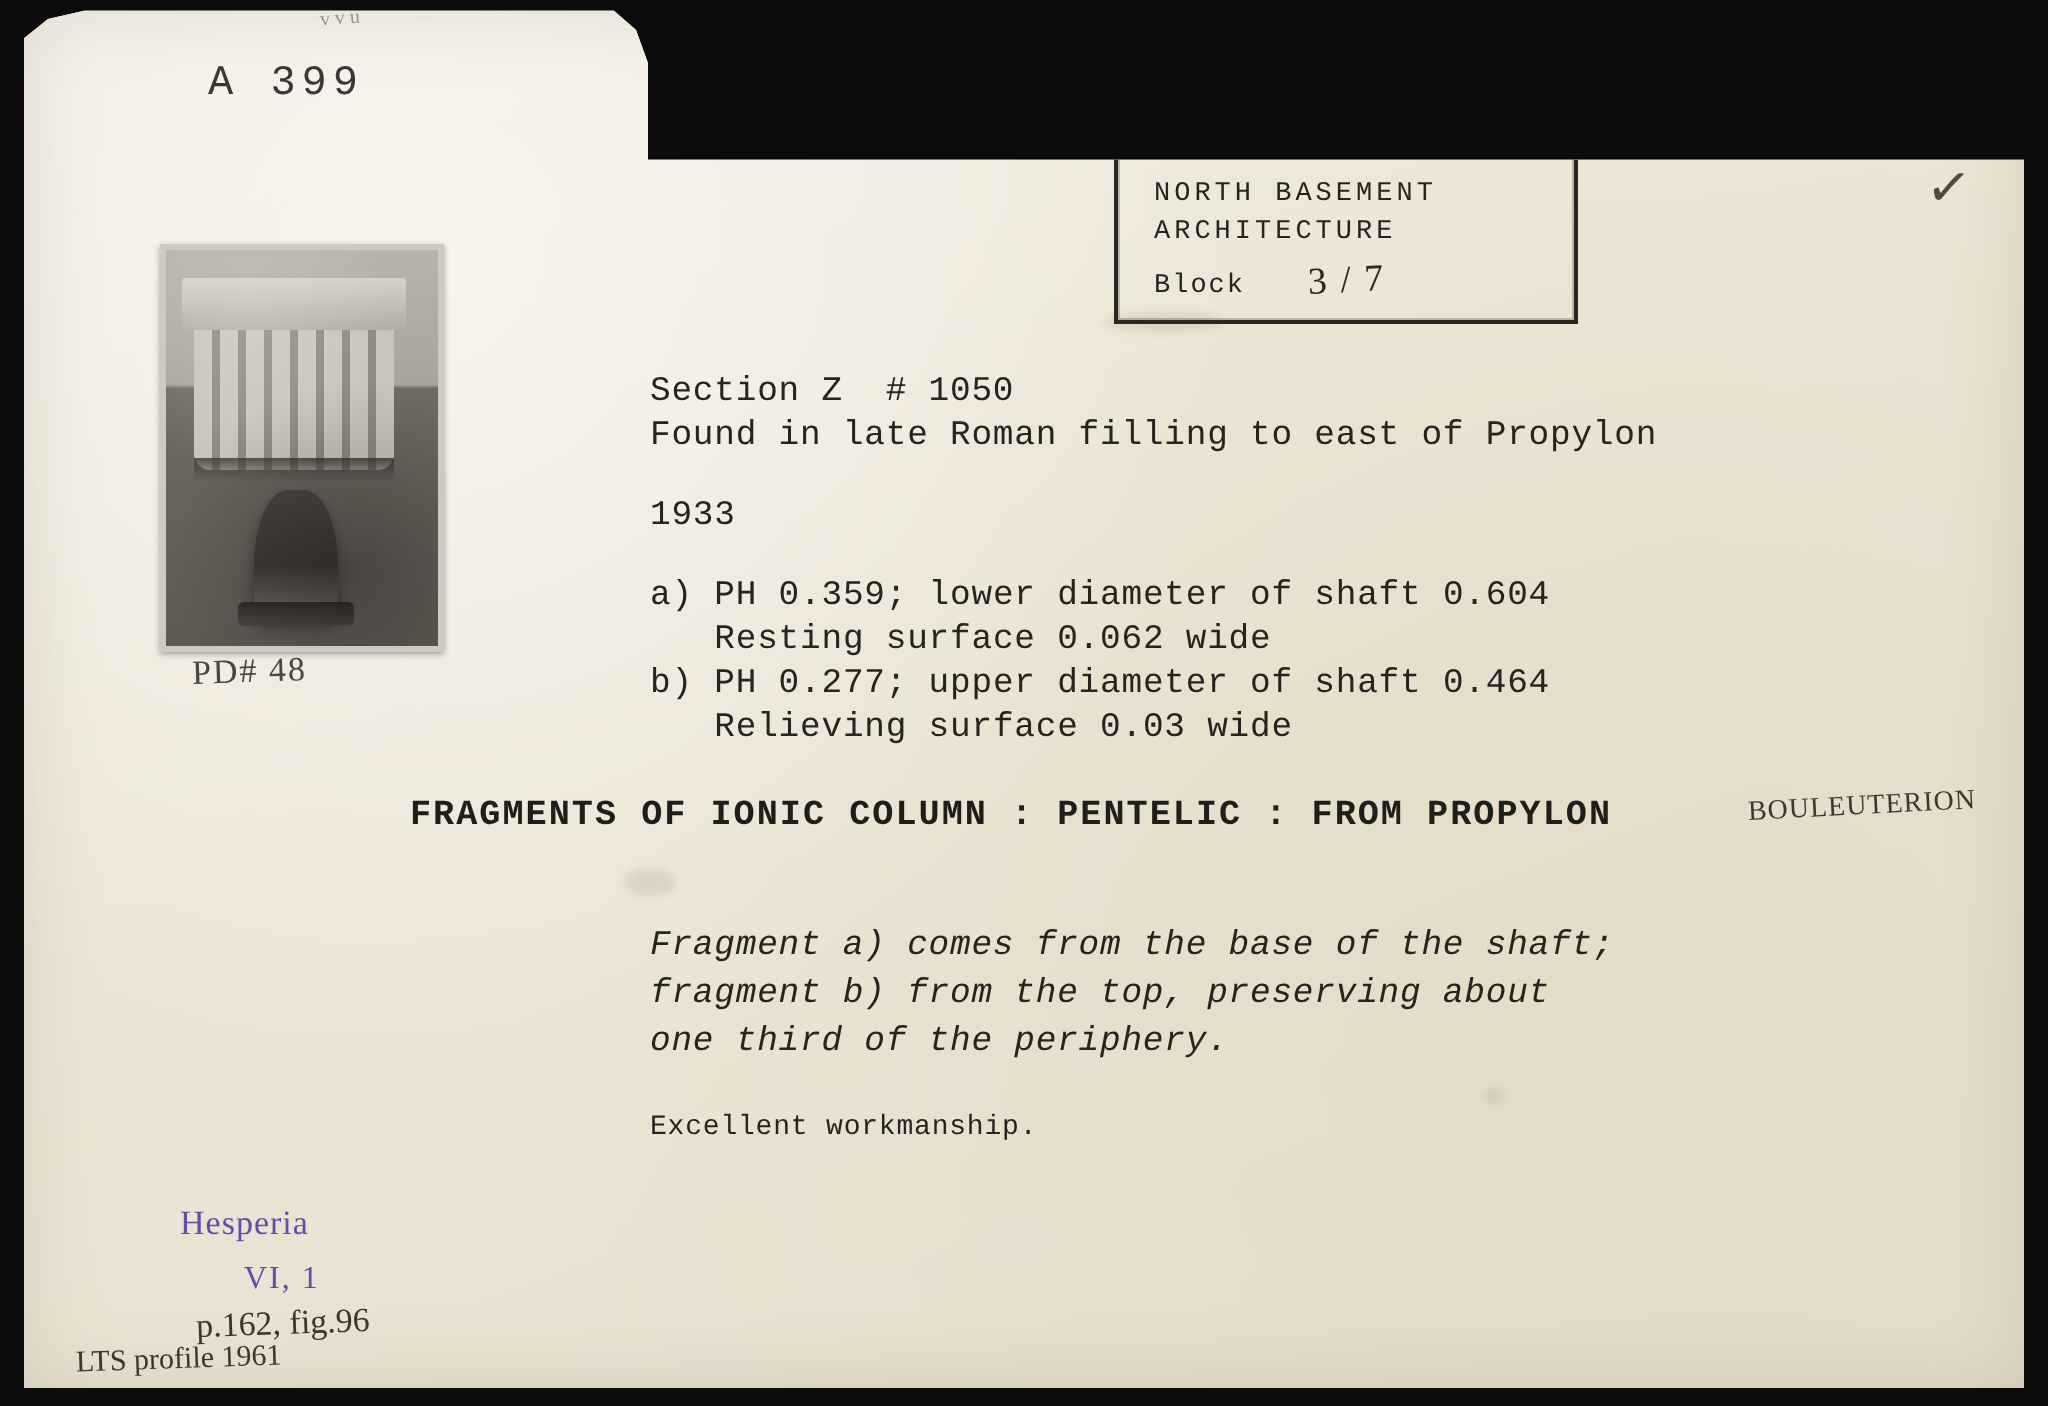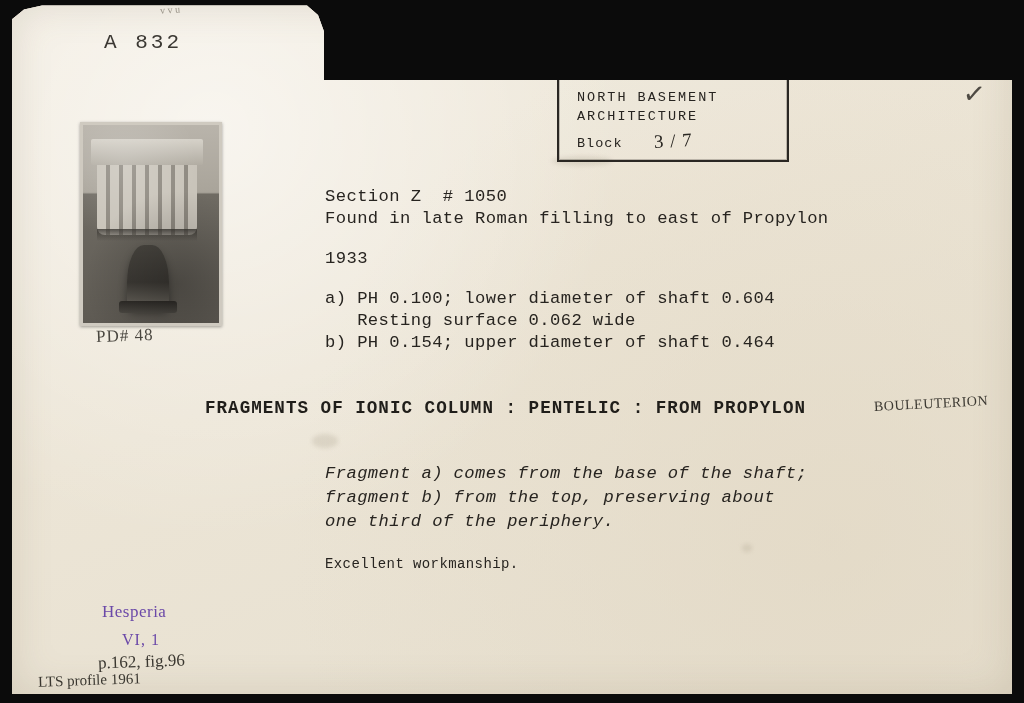--- a/index.html
+++ b/index.html
@@ -272,21 +272,21 @@
     font-family: "Liberation Mono", monospace;
     font-size: 14px;
     letter-spacing: 0.4px;
     color: #272420;
     white-space: pre;
   }
 
   
   .hesperia {
     position: absolute;
-    left: 90px;
+    left: 78px;
     top: 598px;
     font-family: "Liberation Serif", serif;
     font-size: 17px;
     color: #6b49a8;
     letter-spacing: 0.5px;
   }
   .hesperia-vol {
     position: absolute;
     left: 110px;
     top: 627px;
@@ -328,21 +328,21 @@
 
 <div id="page">
 
   <div class="card">
     <div class="card-shadow-edge"></div>
 
     <div class="smudge" style="left:300px; top:430px; width:26px; height:14px;"></div>
     <div class="smudge" style="left:730px; top:540px; width:10px; height:8px;"></div>
     <div class="smudge" style="left:540px; top:152px; width:60px; height:10px;"></div>
 
-    <div class="accession">A 832</div>
+    <div class="accession">A 399</div>
     <div class="tiny-scrawl">v v u</div>
 
     <div class="stamp-box">
       <div class="stamp-line l1">NORTH BASEMENT</div>
       <div class="stamp-line l2">ARCHITECTURE</div>
       <div class="stamp-line l3">
         <span>Block</span>
         <span class="stamp-block-value">3 / 7</span>
       </div>
     </div>
@@ -360,23 +360,24 @@
       </div>
     </div>
     <div class="photo-caption">PD# 48</div>
 
     <div class="body-block">
       <div class="line">Section Z  # 1050</div>
       <div class="line">Found in late Roman filling to east of Propylon</div>
       <div class="gap-md"></div>
       <div class="line">1933</div>
       <div class="gap-md"></div>
-      <div class="line indent-hang"><span>a)</span><span> </span><span>PH 0.100; lower diameter of shaft 0.604</span></div>
+      <div class="line indent-hang"><span>a)</span><span> </span><span>PH 0.359; lower diameter of shaft 0.604</span></div>
       <div class="line indent-hang"><span>   </span><span>Resting surface 0.062 wide</span></div>
-      <div class="line indent-hang"><span>b)</span><span> </span><span>PH 0.154; upper diameter of shaft 0.464</span></div>
+      <div class="line indent-hang"><span>b)</span><span> </span><span>PH 0.277; upper diameter of shaft 0.464</span></div>
+      <div class="line indent-hang"><span>   </span><span>Relieving surface 0.03 wide</span></div>
     </div>
 
     <div class="headline">FRAGMENTS OF IONIC COLUMN : PENTELIC : FROM PROPYLON</div>
     <div class="annot-bouleuterion">BOULEUTERION</div>
 
     <div class="para-block">
       <div class="line">Fragment a) comes from the base of the shaft;</div>
       <div class="line">fragment b) from the top, preserving about</div>
       <div class="line">one third of the periphery.</div>
     </div>

